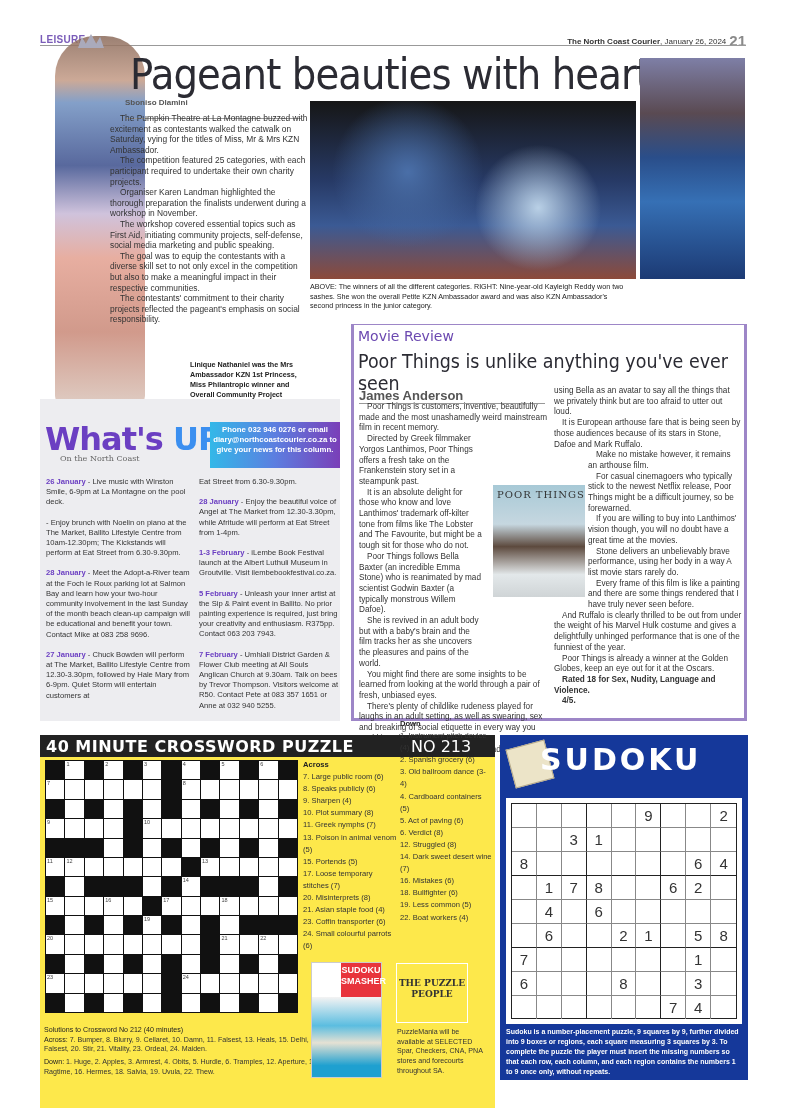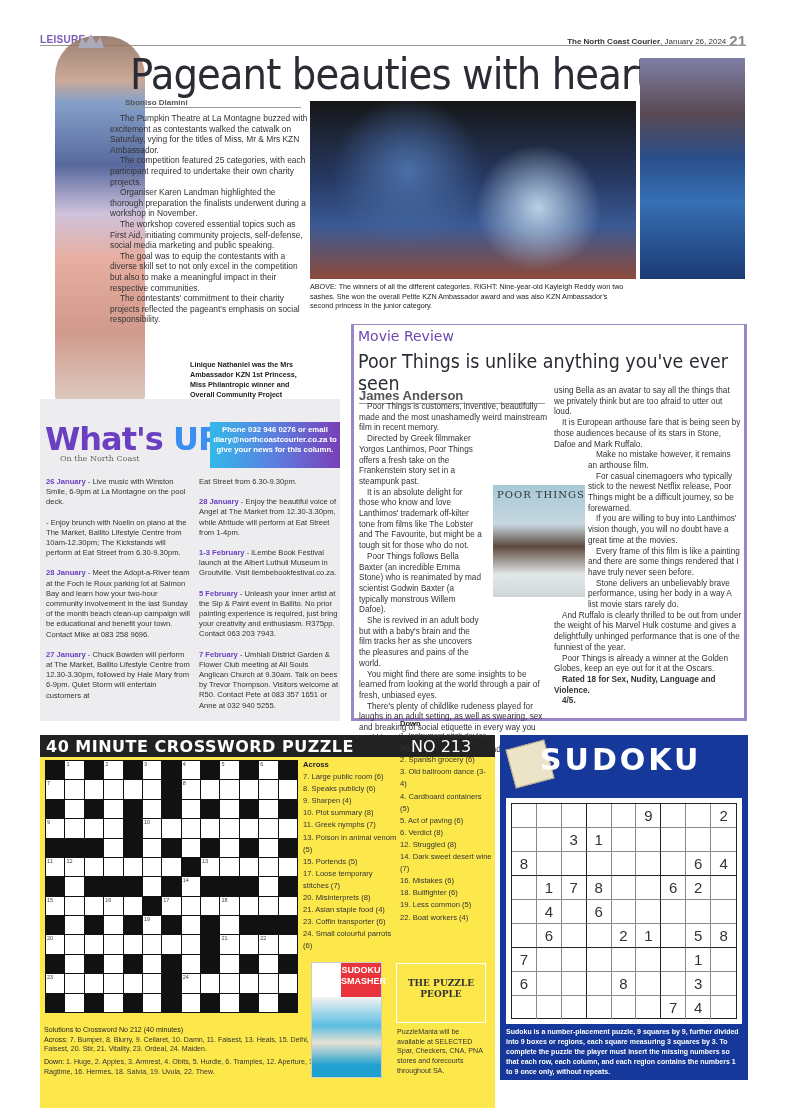--- a/index.html
+++ b/index.html
@@ -4,21 +4,21 @@
 <style>
   * { box-sizing: border-box; margin: 0; padding: 0; }
   body { width: 786px; height: 1113px; background: #fff; font-family: "Liberation Sans", sans-serif; color: #222; position: relative; overflow: hidden; }
   .abs { position: absolute; }
   .section-label { left: 40px; top: 34px; font-size: 10px; color: #7a5cb8; font-weight: bold; letter-spacing: 0.3px; }
   .masthead { right: 40px; top: 32px; font-size: 8px; color: #333; }
   .masthead b { font-weight: bold; }
   .pageno { font-size: 15px; color: #8a8a8a; font-weight: bold; margin-left: 3px; vertical-align: -2px; }
   .topline { left: 40px; top: 45px; width: 706px; height: 1px; background: #999; }
   .headline { left: 130px; top: 50px; font-size: 42px; color: #2b2b33; font-family: "DejaVu Sans", sans-serif; letter-spacing: -1px; font-weight: normal; transform: scaleX(0.92); transform-origin: left; }
-  .byline { left: 125px; top: 98px; width: 176px; font-size: 8px; color: #555; font-weight: bold; border-bottom: 1px solid #999; padding-bottom: 0; }
+  .byline { left: 125px; top: 98px; width: 176px; font-size: 8px; color: #555; font-weight: bold; border-bottom: 1px solid #999; padding-bottom: 11px; }
   .photo-woman { left: 55px; top: 36px; width: 90px; height: 370px; background: linear-gradient(180deg,#8a6a5a 0%,#c39a85 12%,#6e8fbf 18%,#3b4e8c 35%,#c7b8d6 48%,#e3a090 60%,#c98877 80%,#d9c4b9 100%); border-radius: 40px 40px 10px 10px; opacity: 0.85; }
   .photo-crown { left: 78px; top: 34px; width: 26px; height: 14px; background: #aab; clip-path: polygon(0 100%,15% 20%,30% 70%,50% 0,70% 70%,85% 20%,100% 100%); }
   .body-text { font-size: 8.4px; line-height: 10.6px; color: #333; }
   .pageant-text { left: 110px; top: 113px; width: 198px; }
   .pageant-text p { text-indent: 10px; }
   .caption-left { left: 190px; top: 360px; width: 118px; font-size: 7.2px; line-height: 10px; font-weight: bold; color: #222; }
   .photo-group { left: 310px; top: 101px; width: 326px; height: 178px; background: radial-gradient(circle at 30% 40%, #4a6fa8 0%, transparent 30%), radial-gradient(circle at 70% 60%, #b9d0e6 0%, transparent 25%), linear-gradient(180deg,#161616 0%,#273a66 45%,#3b5a94 70%,#8c4a3a 100%); }
   .photo-girl { left: 640px; top: 58px; width: 105px; height: 221px; background: linear-gradient(180deg,#7e7fa6 0%,#5a4a52 25%,#2a4e8a 45%,#3670b5 65%,#1c3a74 100%); }
   .caption-photo { left: 310px; top: 282px; width: 318px; font-size: 7.2px; line-height: 9.5px; font-weight: normal; color: #222; }
   
@@ -52,21 +52,21 @@
   .cw-cell.black { background: #111; }
   .cw-num { position: absolute; left: 1px; top: 0; font-size: 5.5px; color: #444; }
   .cw-clues { font-size: 7.6px; line-height: 12.1px; color: #333; }
   .cw-clues .hd { font-weight: bold; color: #222; }
   .cw-across { left: 303px; top: 759px; width: 95px; }
   .cw-down { left: 400px; top: 718px; width: 92px; }
   .cw-solutions { left: 44px; top: 1026px; width: 280px; font-size: 7.1px; line-height: 9.7px; color: #333; }
   .cw-solutions .hd { font-weight: normal; color: #222; }
   .ad-sudoku { left: 311px; top: 962px; width: 71px; height: 116px; background: linear-gradient(180deg,#fff 0%,#fff 30%,#f3f3f3 30%,#5bbde0 55%,#e5e1d3 70%,#1ea0d0 90%); border: 1px solid #ccc; }
   .ad-sudoku-head { left: 341px; top: 963px; width: 40px; height: 34px; background: #e8343c; color: #fff; font-size: 9px; font-weight: bold; text-align: center; line-height: 11px; padding-top: 2px; }
-  .ad-people { left: 396px; top: 963px; width: 90px; height: 60px; border: 1px solid #fff; text-align: center; font-family: "DejaVu Serif", serif; font-size: 9px; font-weight: bold; color: #333; padding-top: 14px; line-height: 11px; }
+  .ad-people { left: 396px; top: 963px; width: 72px; height: 60px; border: 1px solid #fff; text-align: center; font-family: "DejaVu Serif", serif; font-size: 9px; font-weight: bold; color: #333; padding-top: 14px; line-height: 11px; }
   .ad-text { left: 397px; top: 1028px; width: 92px; font-size: 7.1px; line-height: 9.7px; color: #333; }
   
   .sd-box { left: 500px; top: 735px; width: 248px; height: 345px; background: #15389a; }
   .sd-title { left: 540px; top: 742px; font-size: 30px; font-weight: bold; color: #fff; font-family: "DejaVu Sans", sans-serif; letter-spacing: 3px; }
   .sd-cube { left: 510px; top: 744px; width: 40px; height: 40px; background: #ece4c8; transform: rotate(-15deg); border: 1px solid #b5a98a; }
   .sd-grid-wrap { left: 506px; top: 798px; width: 236px; height: 226px; background: #fff; padding: 5px; }
   .sd-grid { width: 226px; height: 216px; display: grid; grid-template-columns: repeat(9, 1fr); grid-template-rows: repeat(9, 1fr); border: 1.5px solid #222; }
   .sd-cell { border-right: 1px solid #888; border-bottom: 1px solid #888; font-size: 15px; text-align: center; line-height: 23px; color: #333; font-family: "Liberation Sans", sans-serif; }
   .sd-cell.br { border-right: 1.5px solid #222; }
   .sd-cell.bb { border-bottom: 1.5px solid #222; }
@@ -129,22 +129,22 @@
   <p>This is a film that luxuriates in its bad manners,</p>
 </div>
 <div class="abs poster"></div>
 <div class="abs poster-title">POOR THINGS</div>
 <div class="abs review-col2">
   <p style="text-indent:0">using Bella as an avatar to say all the things that we privately think but are too afraid to utter out loud.</p>
   <p>It is European arthouse fare that is being seen by those audiences because of its stars in Stone, Dafoe and Mark Ruffalo.</p>
   <p style="margin-left:34px">Make no mistake however, it remains an arthouse film.</p>
   <p style="margin-left:34px">For casual cinemagoers who typically stick to the newest Netflix release, Poor Things might be a difficult journey, so be forewarned.</p>
   <p style="margin-left:34px">If you are willing to buy into Lanthimos' vision though, you will no doubt have a great time at the movies.</p>
+  <p style="margin-left:34px">Stone delivers an unbelievably brave performance, using her body in a way A list movie stars rarely do.</p>
   <p style="margin-left:34px">Every frame of this film is like a painting and there are some things rendered that I have truly never seen before.</p>
-  <p style="margin-left:34px">Stone delivers an unbelievably brave performance, using her body in a way A list movie stars rarely do.</p>
   <p>And Ruffalo is clearly thrilled to be out from under the weight of his Marvel Hulk costume and gives a delightfully unhinged performance that is one of the funniest of the year.</p>
   <p>Poor Things is already a winner at the Golden Globes, keep an eye out for it at the Oscars.</p>
   <p style="font-weight:bold">Rated 18 for Sex, Nudity, Language and Violence.</p>
   <p style="font-weight:bold">4/5.</p>
 </div>
 
 <div class="abs cw-box"></div>
 <div class="abs cw-header"></div>
 <div class="abs cw-title">40 MINUTE CROSSWORD PUZZLE</div>
 <div class="abs cw-no">NO 213</div>

